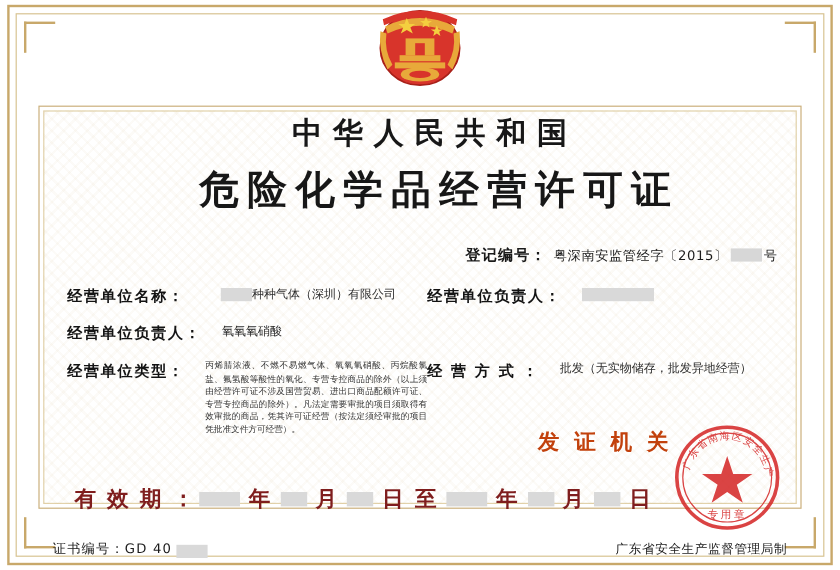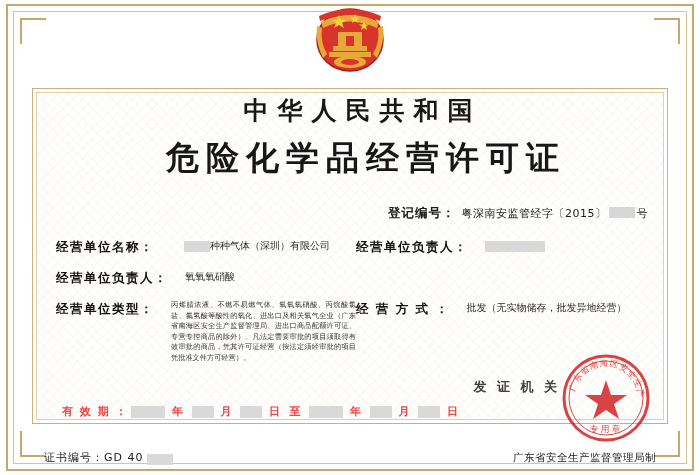--- a/index.html
+++ b/index.html
@@ -172,48 +172,48 @@
     line-height: 10.5px;
     color: #333;
     width: 196px;
     margin-left: 4px;
     text-align: justify;
   }
 
   .issuer-row {
     position: absolute;
     right: 140px;
-    top: 378px;
-    font-family: "DejaVu Sans", sans-serif;
-    font-size: 13px;
+    top: 356px;
+    font-family: "DejaVu Sans", sans-serif;
+    font-size: 18px;
     font-weight: bold;
     letter-spacing: 3px;
-    color: #404040;
+    color: #c2410c;
   }
 
   
   .seal {
     position: absolute;
     right: 48px;
     top: 352px;
     width: 92px;
     height: 92px;
     z-index: 6;
   }
 
   .validity {
     position: absolute;
     left: 62px;
     top: 404px;
     display: flex;
     align-items: center;
     font-family: "DejaVu Sans", sans-serif;
-    font-size: 11px;
-    font-weight: bold;
-    color: #ef4444;
+    font-size: 18px;
+    font-weight: bold;
+    color: #7f1d1d;
     letter-spacing: 1.5px;
   }
   .validity .unit { margin: 0 4px; font-weight: bold; }
   .validity .blank {
     display: inline-block;
     width: 34px; height: 12px;
     background: #d9d9d9;
     margin: 0 3px;
   }
   .validity .blank.sm { width: 22px; }
@@ -322,21 +322,21 @@
     <div class="frow">
       <div class="fcol right">
         <span class="flabel">经营单位负责人：</span>
         <span class="fvalue">氧氧氧硝酸</span>
       </div>
     </div>
 
     <div class="frow">
       <div class="fcol left">
         <span class="flabel">经营单位类型：</span>
-        <span class="scope-text">丙烯腈浓液、不燃不易燃气体、氧氧氧硝酸、丙烷酸氯盐、氟氢酸等酸性的氧化、进出口及相关氧气全业（广东省南海区安全生产监督管理局、进出口商品配额许可证、专营专控商品的除外）。凡法定需要审批的项目须取得有效审批的商品，凭其许可证经营（按法定须经审批的项目凭批准文件方可经营）。</span>
+        <span class="scope-text">丙烯腈浓液、不燃不易燃气体、氧氧氧硝酸、丙烷酸氯盐、氟氢酸等酸性的氧化、专营专控商品的除外（以上须由经营许可证不涉及国营贸易、进出口商品配额许可证、专营专控商品的除外）。凡法定需要审批的项目须取得有效审批的商品，凭其许可证经营（按法定须经审批的项目凭批准文件方可经营）。</span>
       </div>
       <div class="fcol right">
         <span class="flabel">经 营 方 式 ：</span>
         <span class="fvalue">批发（无实物储存，批发异地经营）</span>
       </div>
     </div>
 
   </div>
 
   <div class="issuer-row">发 证 机 关</div>

